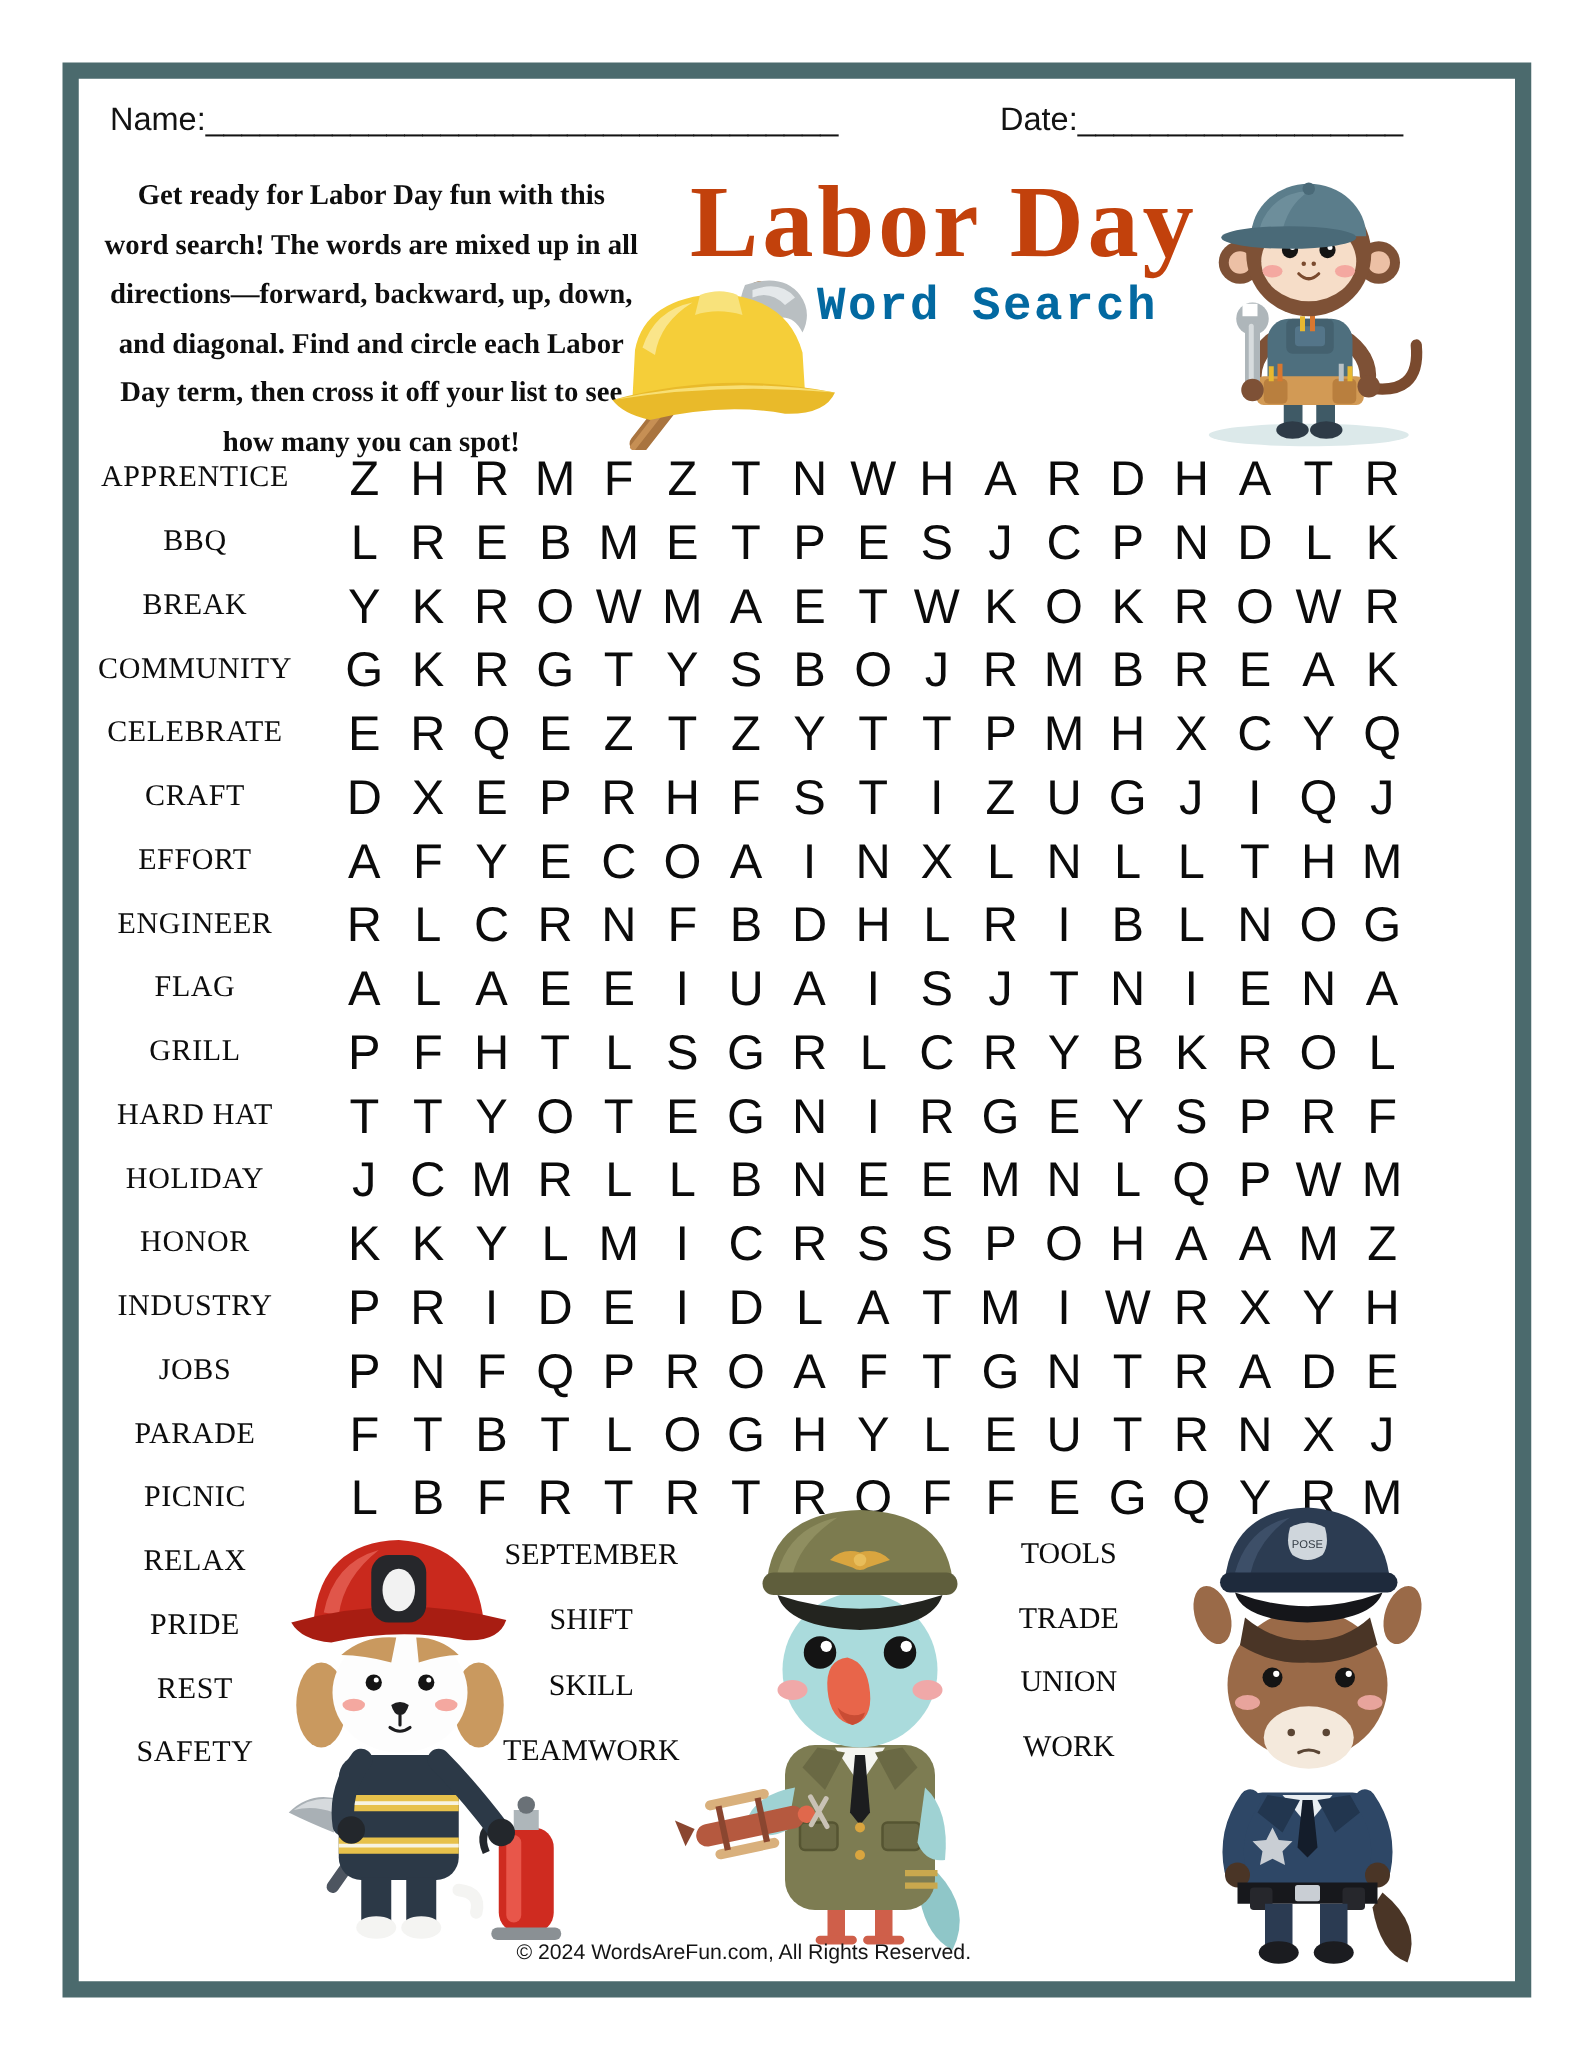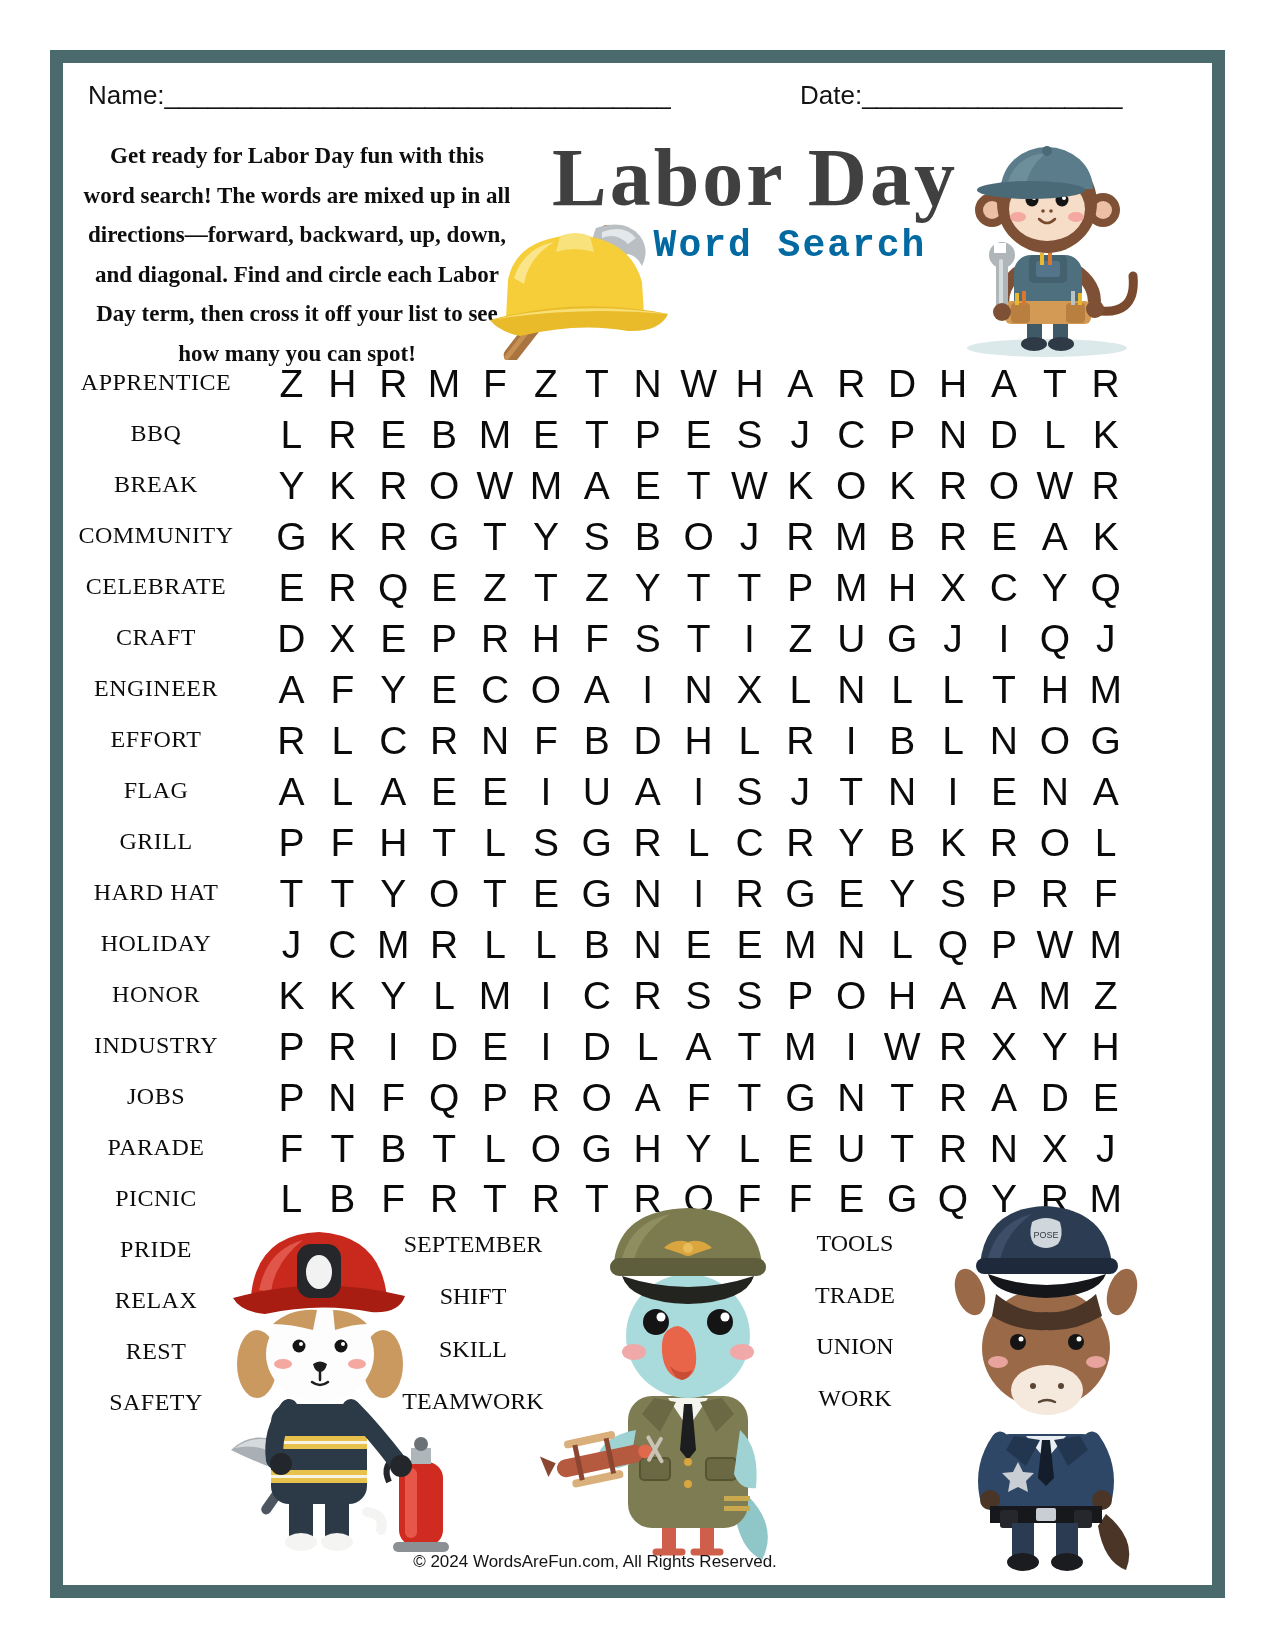--- a/index.html
+++ b/index.html
@@ -60,21 +60,21 @@
   <div class="intro" id="intro">
       <div>Get ready for Labor Day fun with this</div>
       <div>word search! The words are mixed up in all</div>
       <div>directions—forward, backward, up, down,</div>
       <div>and diagonal. Find and circle each Labor</div>
       <div>Day term, then cross it off your list to see</div>
       <div>how many you can spot!</div>
     </div>
 
   <div class="titlebox">
-    <div class="title-main" style="color: #404040;">Labor Day</div>
+    <div class="title-main" style="color: #c2410c;">Labor Day</div>
     <div class="title-sub">Word Search</div>
   </div>
 
   <svg id="hardhat" class="illus" width="200" height="142" viewBox="0 0 200 142">
     <g>
       <rect x="78" y="-8" width="15" height="170" rx="7" fill="#a9743f" transform="rotate(38 85 70)"></rect>
       <rect x="81" y="-8" width="5" height="170" rx="2" fill="#c68f54" transform="rotate(38 85 70)"></rect>
       <path d="M118 10 q30 -10 44 8 q10 14 2 30 q-6 -12 -16 -12 q4 14 -4 20 q-12 4 -22 -6 q-14 -16 -4 -40 z" fill="#b9bfc2"></path>
       <path d="M124 14 q22 -8 34 6 l-8 6 q-12 -12 -26 -6 z" fill="#e4e8ea"></path>
     </g>
@@ -143,33 +143,33 @@
     </g>
   </svg>
 
   <div class="wcol" id="wl-left">
       <div class="word">APPRENTICE</div>
       <div class="word">BBQ</div>
       <div class="word">BREAK</div>
       <div class="word">COMMUNITY</div>
       <div class="word">CELEBRATE</div>
       <div class="word">CRAFT</div>
+      <div class="word">EFFORT</div>
       <div class="word">ENGINEER</div>
-      <div class="word">EFFORT</div>
       <div class="word">FLAG</div>
       <div class="word">GRILL</div>
       <div class="word">HARD HAT</div>
       <div class="word">HOLIDAY</div>
       <div class="word">HONOR</div>
       <div class="word">INDUSTRY</div>
       <div class="word">JOBS</div>
       <div class="word">PARADE</div>
       <div class="word">PICNIC</div>
+      <div class="word">RELAX</div>
       <div class="word">PRIDE</div>
-      <div class="word">RELAX</div>
       <div class="word">REST</div>
       <div class="word">SAFETY</div>
     </div>
   <div class="wcol" id="wl-mid">
       <div class="word">SEPTEMBER</div>
       <div class="word">SHIFT</div>
       <div class="word">SKILL</div>
       <div class="word">TEAMWORK</div>
     </div>
   <div class="wcol" id="wl-right">

